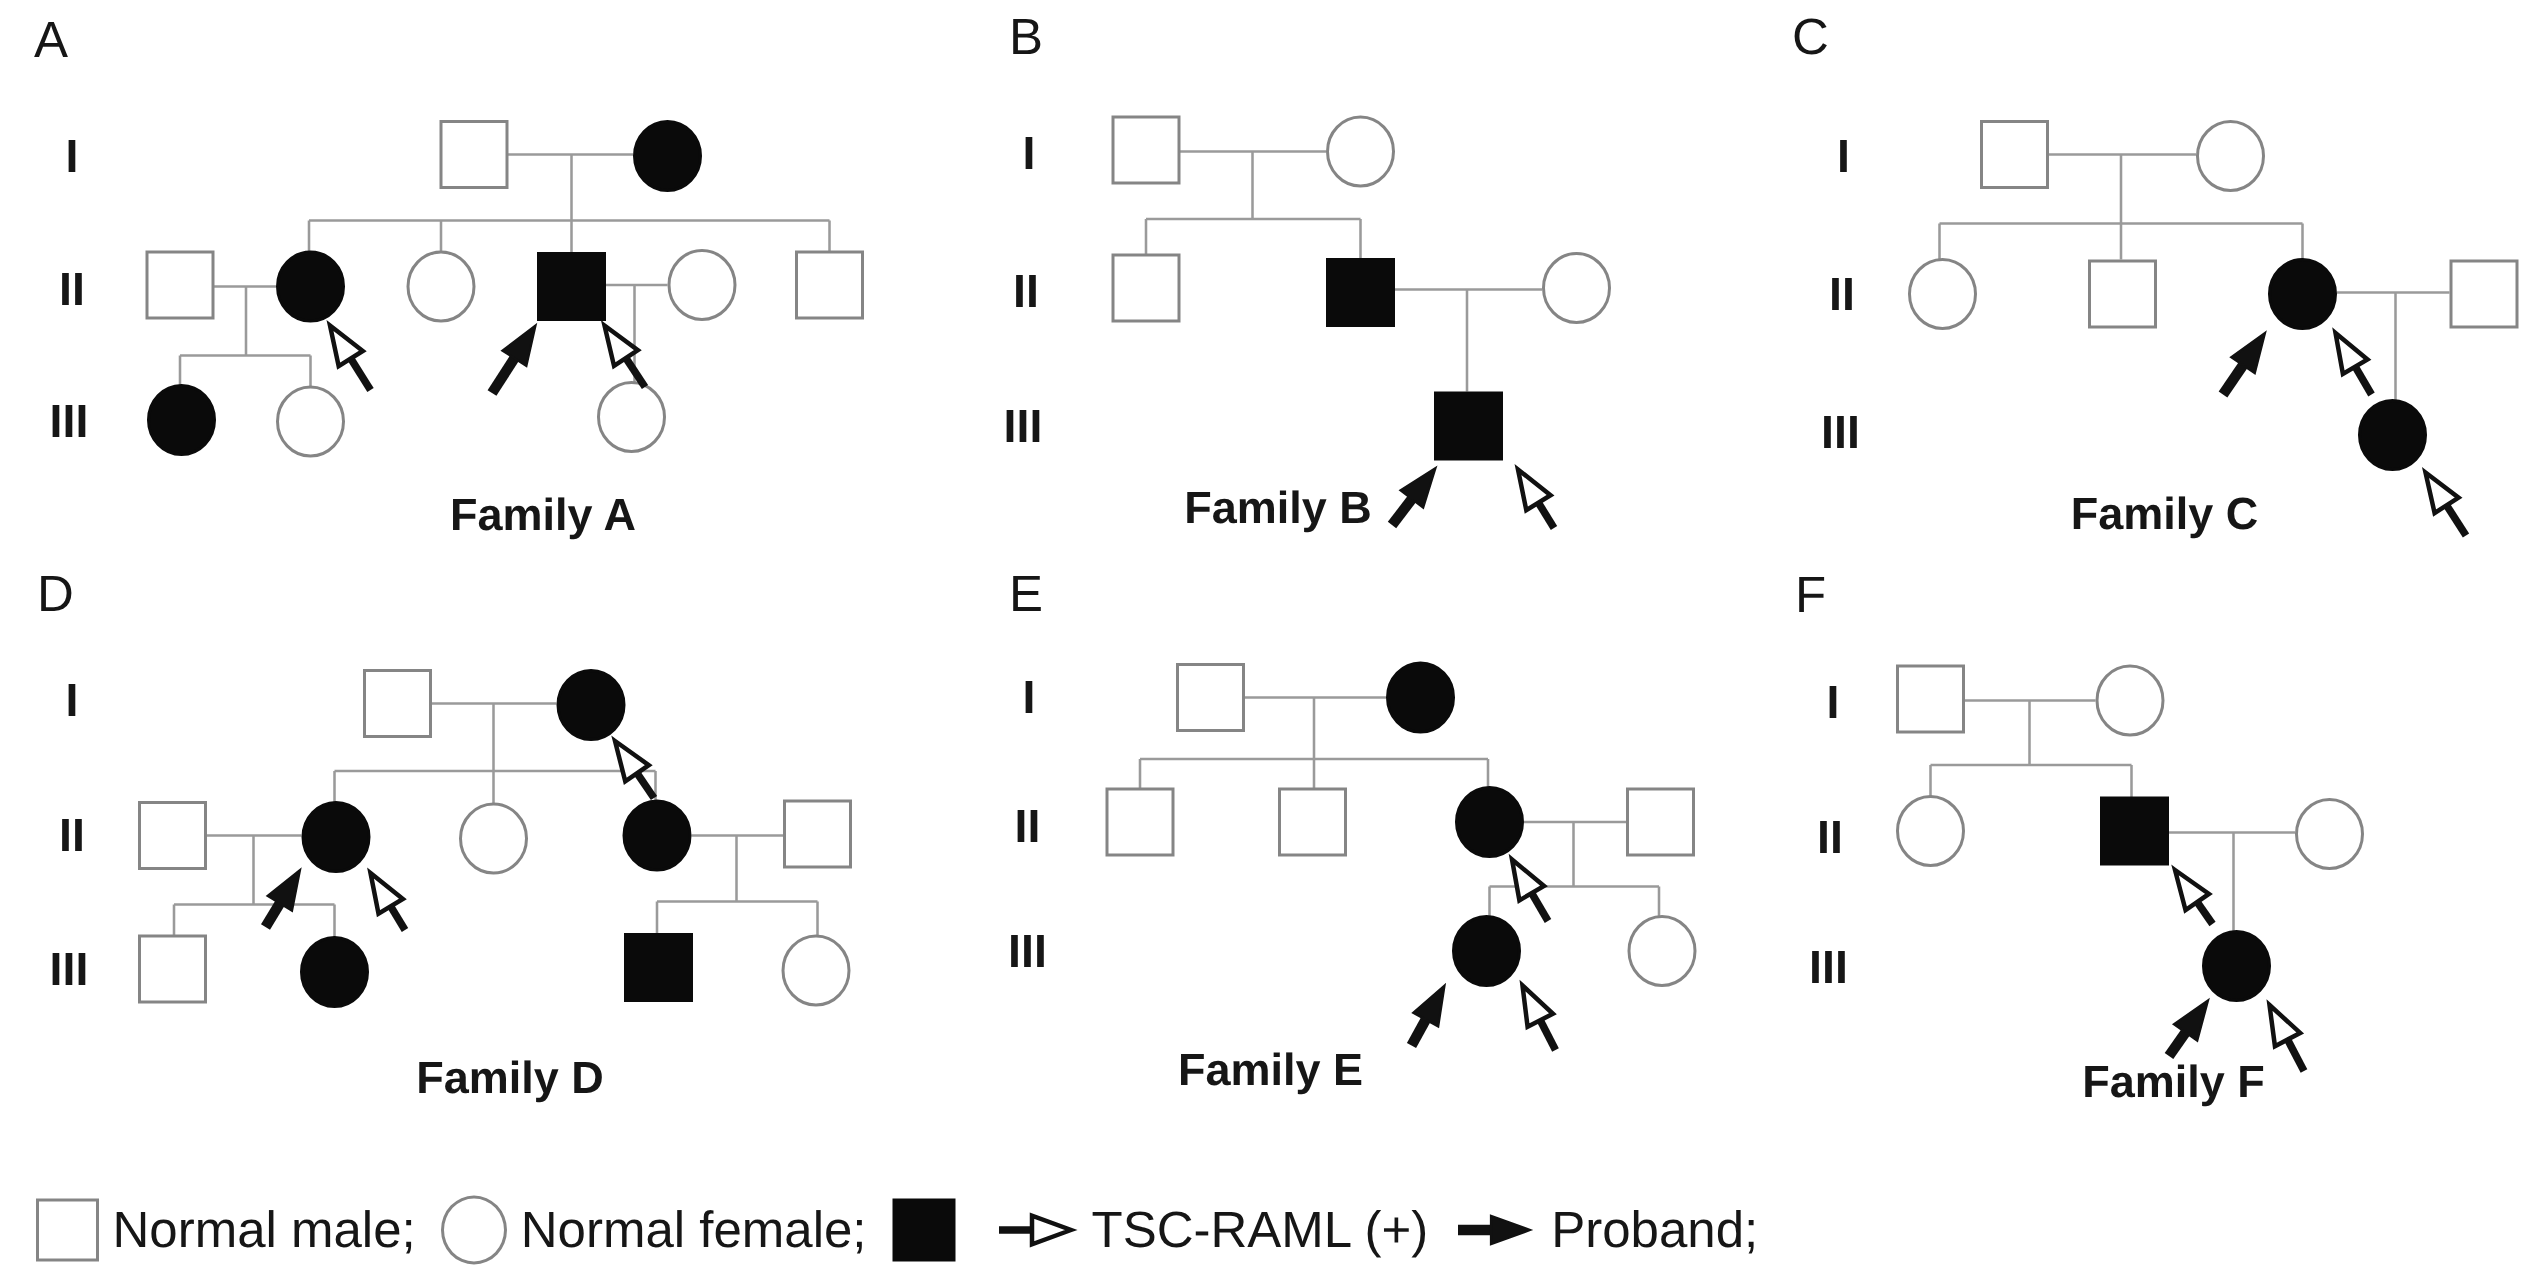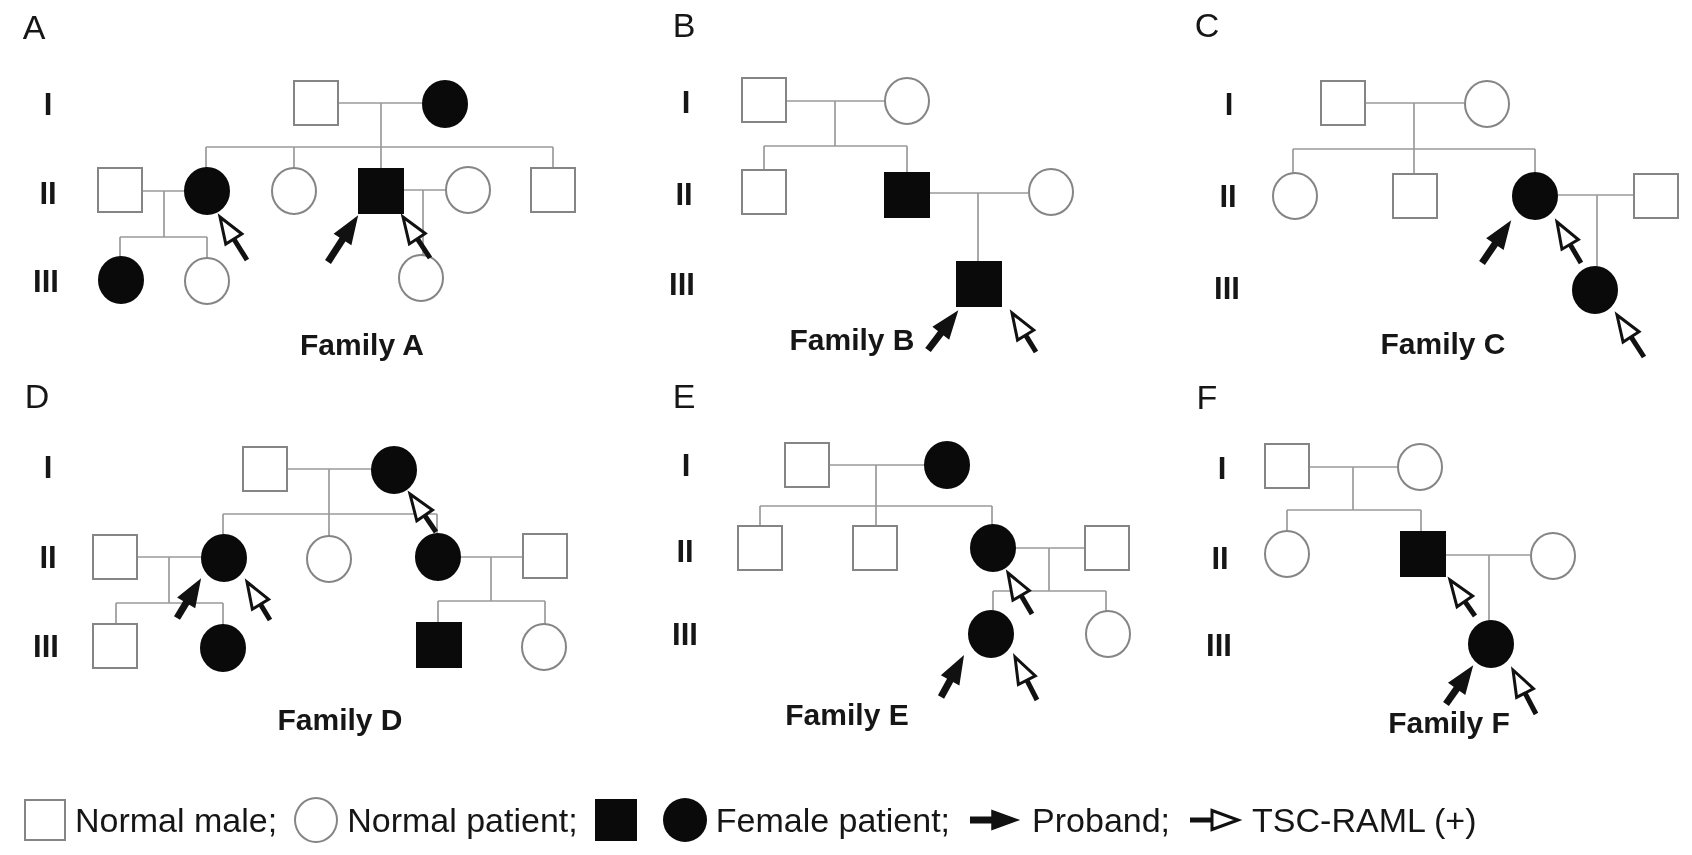--- a/index.html
+++ b/index.html
@@ -216,37 +216,33 @@
       </g>
     </svg>
 
   <div id="legend">
     <div class="legend-item">
       <span class="lsym sq-e"></span>
       <span>Normal male;</span>
     </div>
     <div class="legend-item">
       <span class="lsym ci-e"></span>
-      <span>Normal patient;</span>
+      <span>Normal female;</span>
     </div>
     <div class="legend-item">
       <span class="lsym sq-f"></span>
     </div>
     <div class="legend-item">
-      <span class="lsym ci-f"></span>
-      <span>Female patient;</span>
+      <svg class="lg-arrow" width="56" height="34" viewBox="0 0 56 34">
+          <line x1="3" y1="17" x2="25" y2="17" stroke="#111111" stroke-width="5"></line>
+          <polygon points="51,17 25,26.5 25,7.5" fill="#ffffff" stroke="#111111" stroke-width="3" stroke-linejoin="miter"></polygon>
+        </svg>
+      <span>TSC-RAML (+)</span>
     </div>
     <div class="legend-item">
       <svg class="lg-arrow" width="56" height="34" viewBox="0 0 56 34">
           <line x1="3" y1="17" x2="31" y2="17" stroke="#111111" stroke-width="7"></line>
           <polygon points="51,17 25,26.5 25,7.5" fill="#111111" stroke="#111111" stroke-width="1.5" stroke-linejoin="miter"></polygon>
         </svg>
       <span>Proband;</span>
     </div>
-    <div class="legend-item">
-      <svg class="lg-arrow" width="56" height="34" viewBox="0 0 56 34">
-          <line x1="3" y1="17" x2="25" y2="17" stroke="#111111" stroke-width="5"></line>
-          <polygon points="51,17 25,26.5 25,7.5" fill="#ffffff" stroke="#111111" stroke-width="3" stroke-linejoin="miter"></polygon>
-        </svg>
-      <span>TSC-RAML (+)</span>
-    </div>
   </div>
 </div>
 
 </body></html>

